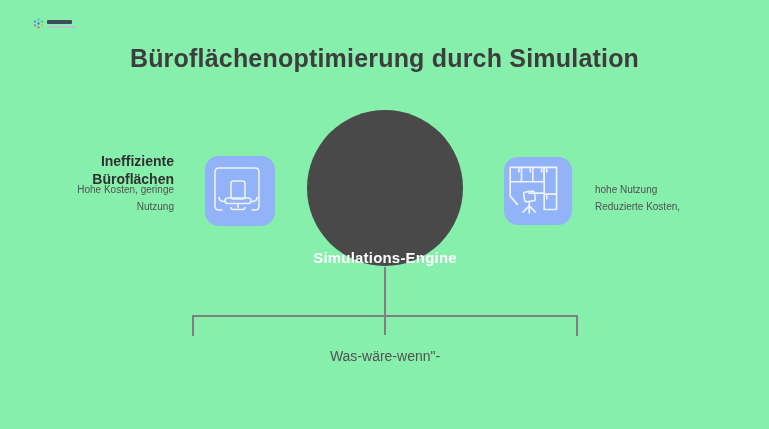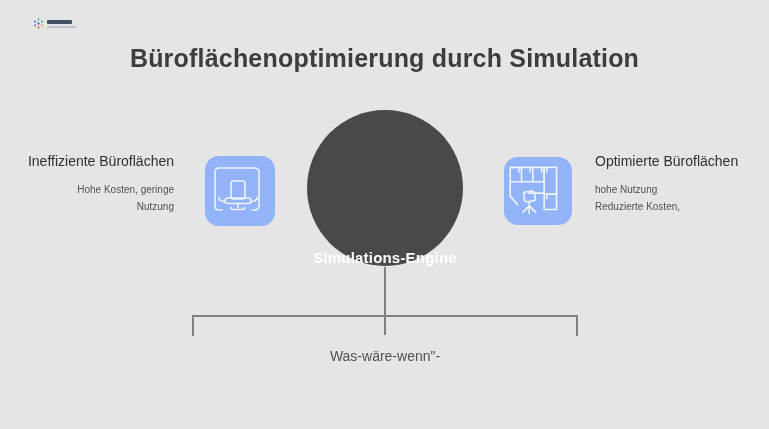--- a/index.html
+++ b/index.html
@@ -5,41 +5,41 @@
   html, body { margin: 0; padding: 0; }
   body {
     width: 769px; height: 429px;
     background: #ffffff;
     font-family: "Liberation Sans", sans-serif;
     overflow: hidden;
   }
   #stage {
     position: relative;
     width: 769px; height: 429px;
-    background: #e5e5e5;
+    background: #86efac;
   }
   
   .logo {
     position: absolute; left: 33px; top: 18px;
     display: flex; align-items: center; gap: 3px;
     opacity: 0.95;
   }
   .logo-bars { display: flex; flex-direction: column; gap: 2px; }
   .logo-bar-main { width: 25px; height: 4px; background: #3a4556; border-radius: 1px; }
   .logo-bar-sub  { width: 29px; height: 2px; background: #b9c2cf; border-radius: 1px; }
   
   .title {
     position: absolute; left: 0; top: 44px; width: 769px;
     text-align: center;
     font-size: 25px; font-weight: bold; color: var(--title-text, #3d3d3d);
     letter-spacing: 0.2px;
   }
   
   .side-heading {
-    position: absolute; font-size: 14px; font-weight: normal;
+    position: absolute; font-size: 14px; font-weight: bold;
     color: var(--heading-text, #303030); line-height: 18px;
   }
   .side-body {
     position: absolute; font-size: 10px; color: var(--body-text, #515151);
     line-height: 17px;
   }
   .left-align-block  { left: 20px;  width: 154px; text-align: right; }
   .right-align-block { left: 595px; width: 172px; text-align: left; }
   
   .icon-card {
@@ -142,21 +142,20 @@
       <line x1="41.5" y1="11.5" x2="41.5" y2="14.5"></line>
       <line x1="41.5" y1="37.5" x2="41.5" y2="40.5"></line>
       <path d="M24,35 H39"></path>
       <path d="M6,24 V38 L13,46"></path>
       <rect x="19.5" y="33.5" width="10.5" height="9.5" rx="2" transform="rotate(-8 24.7 38.2)"></rect>
       <path d="M24.5,43.5 V47.5"></path>
       <path d="M24.5,47.5 L18.5,53.5 M24.5,47.5 L30.5,53.5 M24.5,47.5 V54.5"></path>
     </svg>
   </div>
 
-  <div class="side-heading right-align-block" style="top:152px">Optimierte Büroflächen</div>
   <div class="side-body right-align-block" style="top:181px">
     <div>hohe Nutzung</div>
     <div>Reduzierte Kosten,</div>
   </div>
 
   <div class="cline" id="connector-stem"></div>
   <div class="cline" id="connector-horizontal"></div>
   <div class="cline" id="connector-drop-left"></div>
   <div class="cline" id="connector-drop-right"></div>
 

